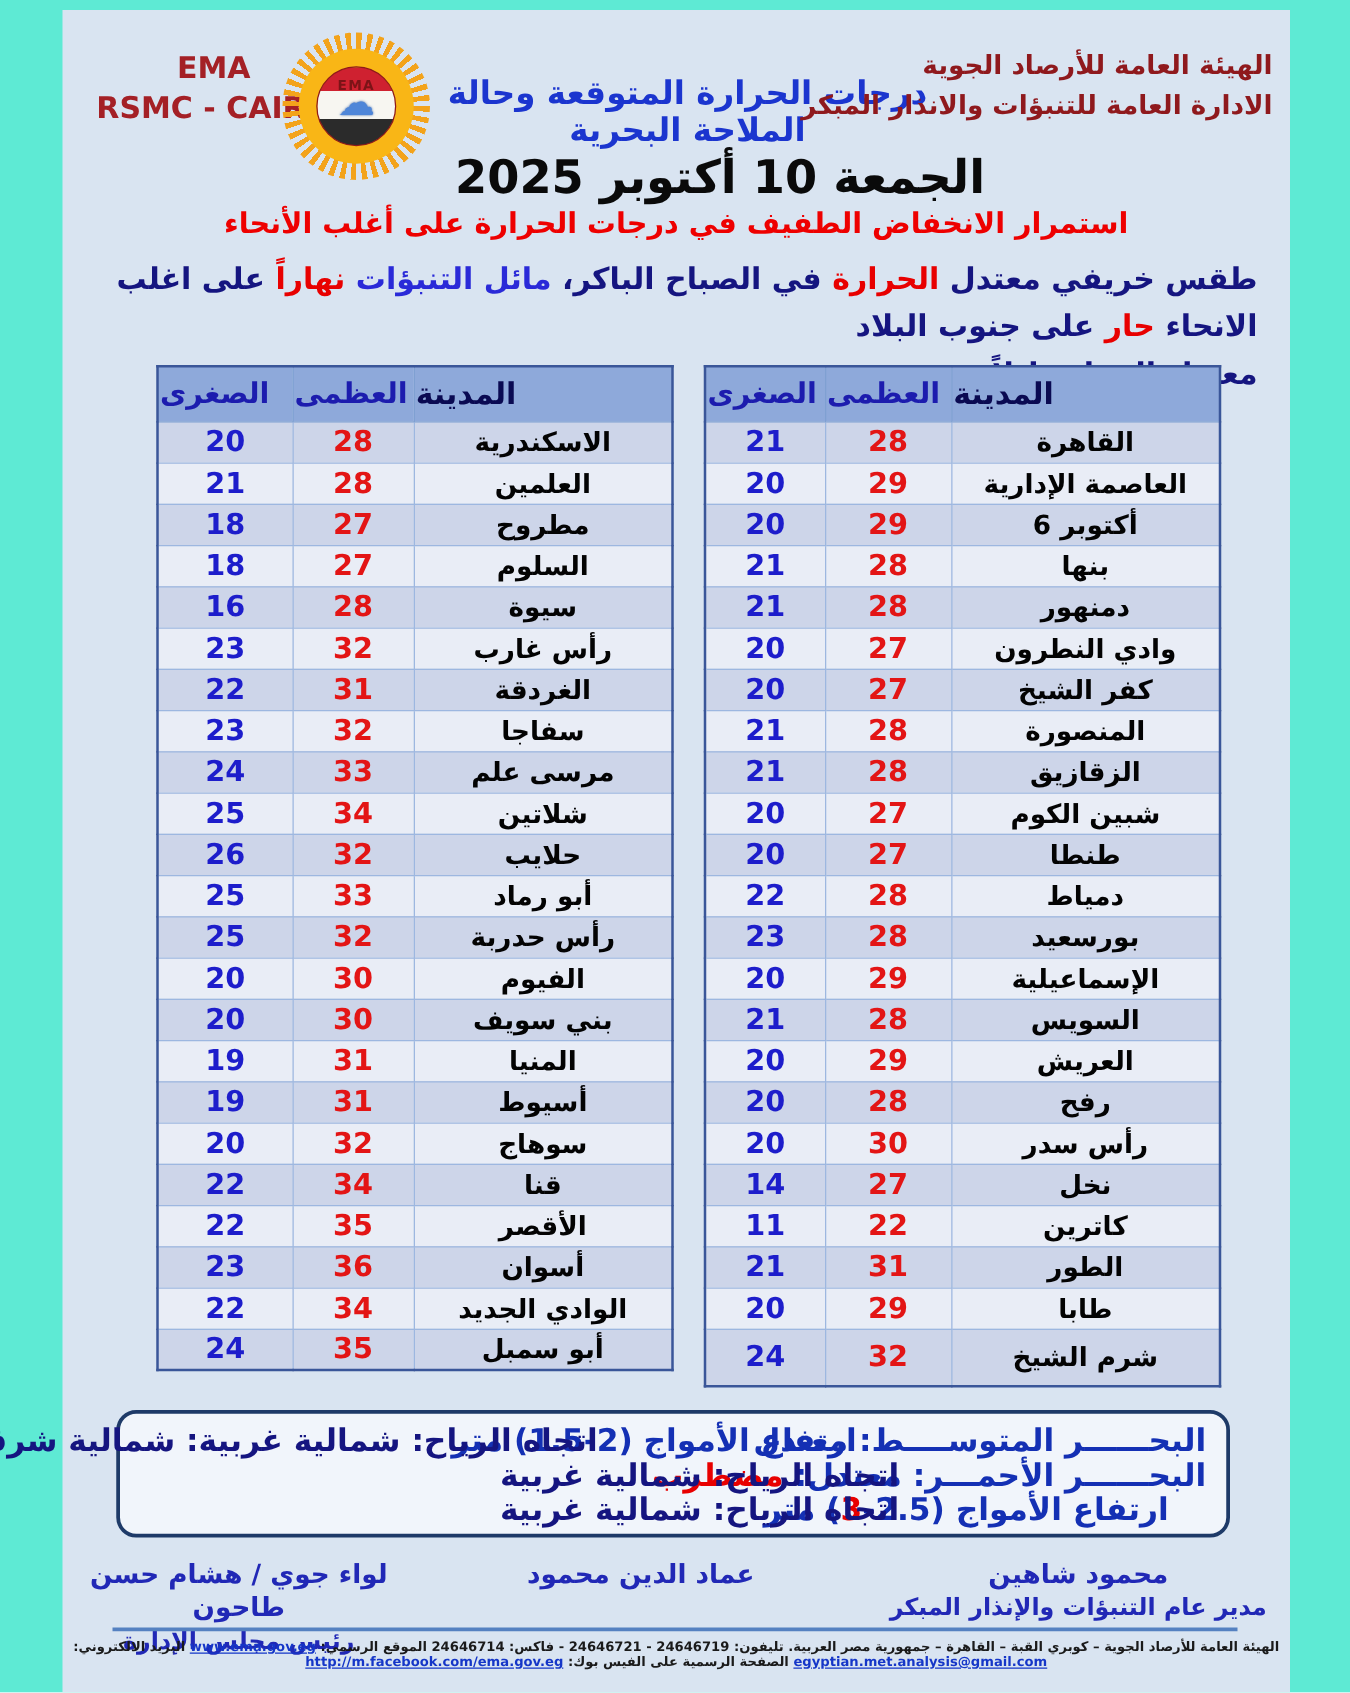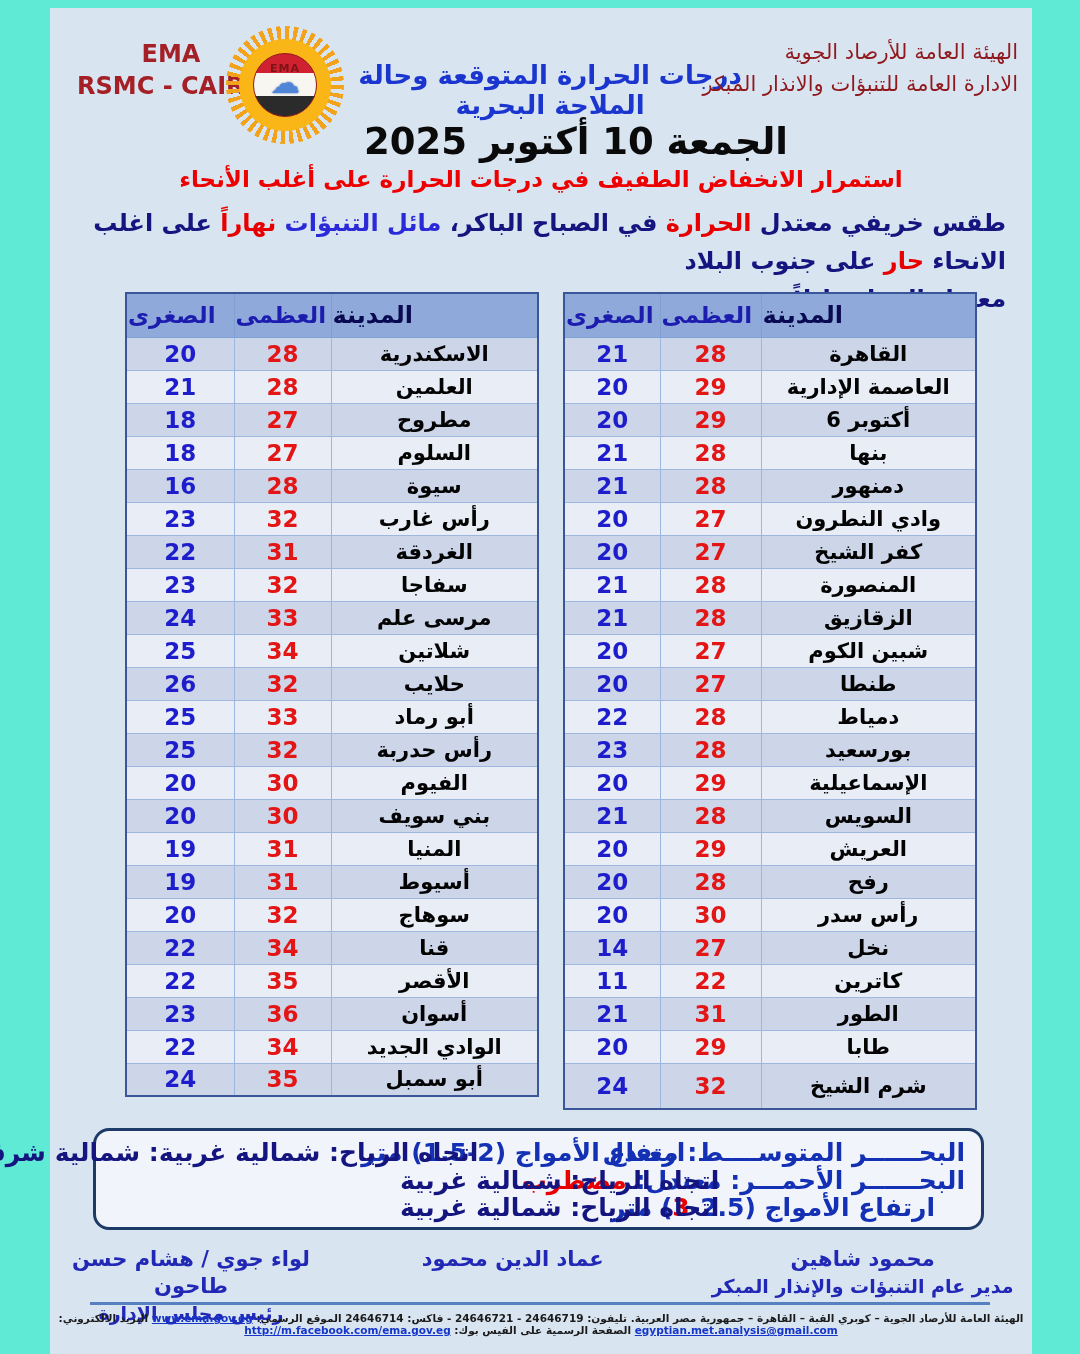--- a/index.html
+++ b/index.html
@@ -18,21 +18,21 @@
   .flag{position:absolute;inset:27px;border-radius:50%;overflow:hidden;border:1px solid #8e1a1a;
     background:linear-gradient(180deg,#cf2130 0%,#cf2130 30%,#f7f6f1 30%,#f7f6f1 67%,#2b2b2b 67%,#2b2b2b 100%);}
   .logo-ema{position:absolute;top:36px;left:0;width:100%;text-align:center;
     font-size:11px;font-weight:bold;color:#7c1317;letter-spacing:1px;}
   .cloud{position:absolute;top:42px;left:0;width:100%;text-align:center;
     font-size:30px;line-height:30px;color:#4f86d8;text-shadow:0 0 2px #2c5ca8;}
   .hdr-title{position:absolute;left:262px;top:52px;width:476px;text-align:center;}
   .doc-title{font-size:26px;font-weight:bold;color:#1b35cf;}
   .doc-date{margin-top:0;font-size:37px;font-weight:bold;color:#0a0a0a;text-align:right;}
   .hdr-right{position:absolute;right:14px;top:28px;text-align:right;font-size:21px;
-    font-weight:normal;color:#8f191d;line-height:32px;}
+    font-weight:bold;color:#8f191d;line-height:32px;}
 
   
   .headline{position:absolute;left:0;top:158px;width:100%;text-align:center;
     font-size:23px;font-weight:bold;color:#ee0000;}
   .forecast{position:absolute;top:196px;right:26px;left:20px;direction:rtl;text-align:right;
     font-size:24px;font-weight:bold;line-height:38px;}
   .c-navy{color:#151580;} .c-red{color:#e80000;} .c-blue{color:#2a2ad8;}
   .c-blue2{color:#1430b4;}
 
   

